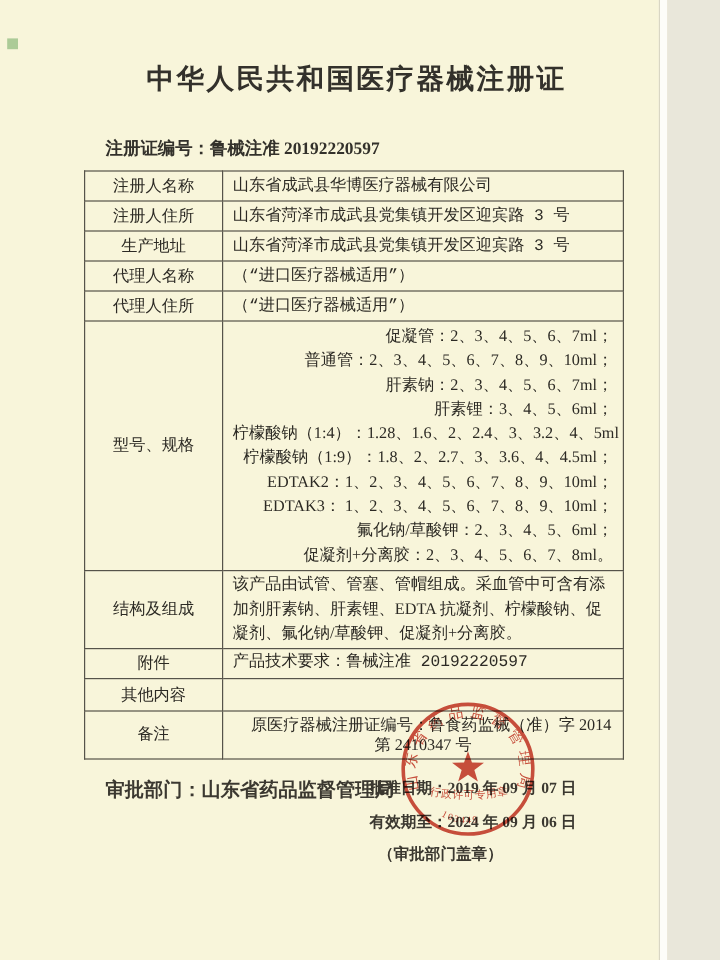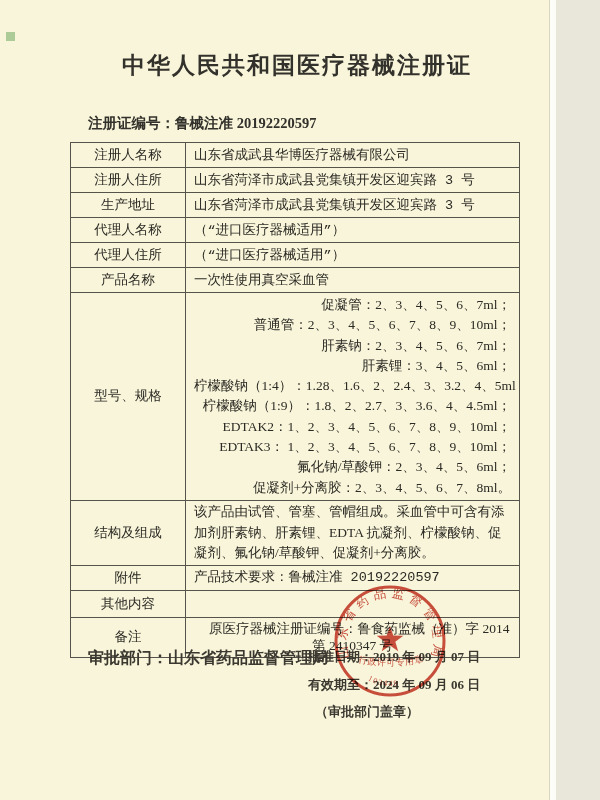--- a/index.html
+++ b/index.html
@@ -69,24 +69,20 @@
       <td class="val">山东省菏泽市成武县党集镇开发区迎宾路 3 号</td>
     </tr>
     <tr class="r-single">
       <td class="lbl">代理人名称</td>
       <td class="val">（“进口医疗器械适用”）</td>
     </tr>
     <tr class="r-single">
       <td class="lbl">代理人住所</td>
       <td class="val">（“进口医疗器械适用”）</td>
     </tr>
-    <tr class="r-single">
-      <td class="lbl">产品名称</td>
-      <td class="val">一次性使用真空采血管</td>
-    </tr>
     <tr>
       <td class="lbl">型号、规格</td>
       <td class="val val-models">
         <div class="model-line">促凝管：2、3、4、5、6、7ml；</div>
         <div class="model-line">普通管：2、3、4、5、6、7、8、9、10ml；</div>
         <div class="model-line">肝素钠：2、3、4、5、6、7ml；</div>
         <div class="model-line">肝素锂：3、4、5、6ml；</div>
         <div class="model-line">柠檬酸钠（1:4）：1.28、1.6、2、2.4、3、3.2、4、5ml；</div>
         <div class="model-line">柠檬酸钠（1:9）：1.8、2、2.7、3、3.6、4、4.5ml；</div>
         <div class="model-line">EDTAK2：1、2、3、4、5、6、7、8、9、10ml；</div>

